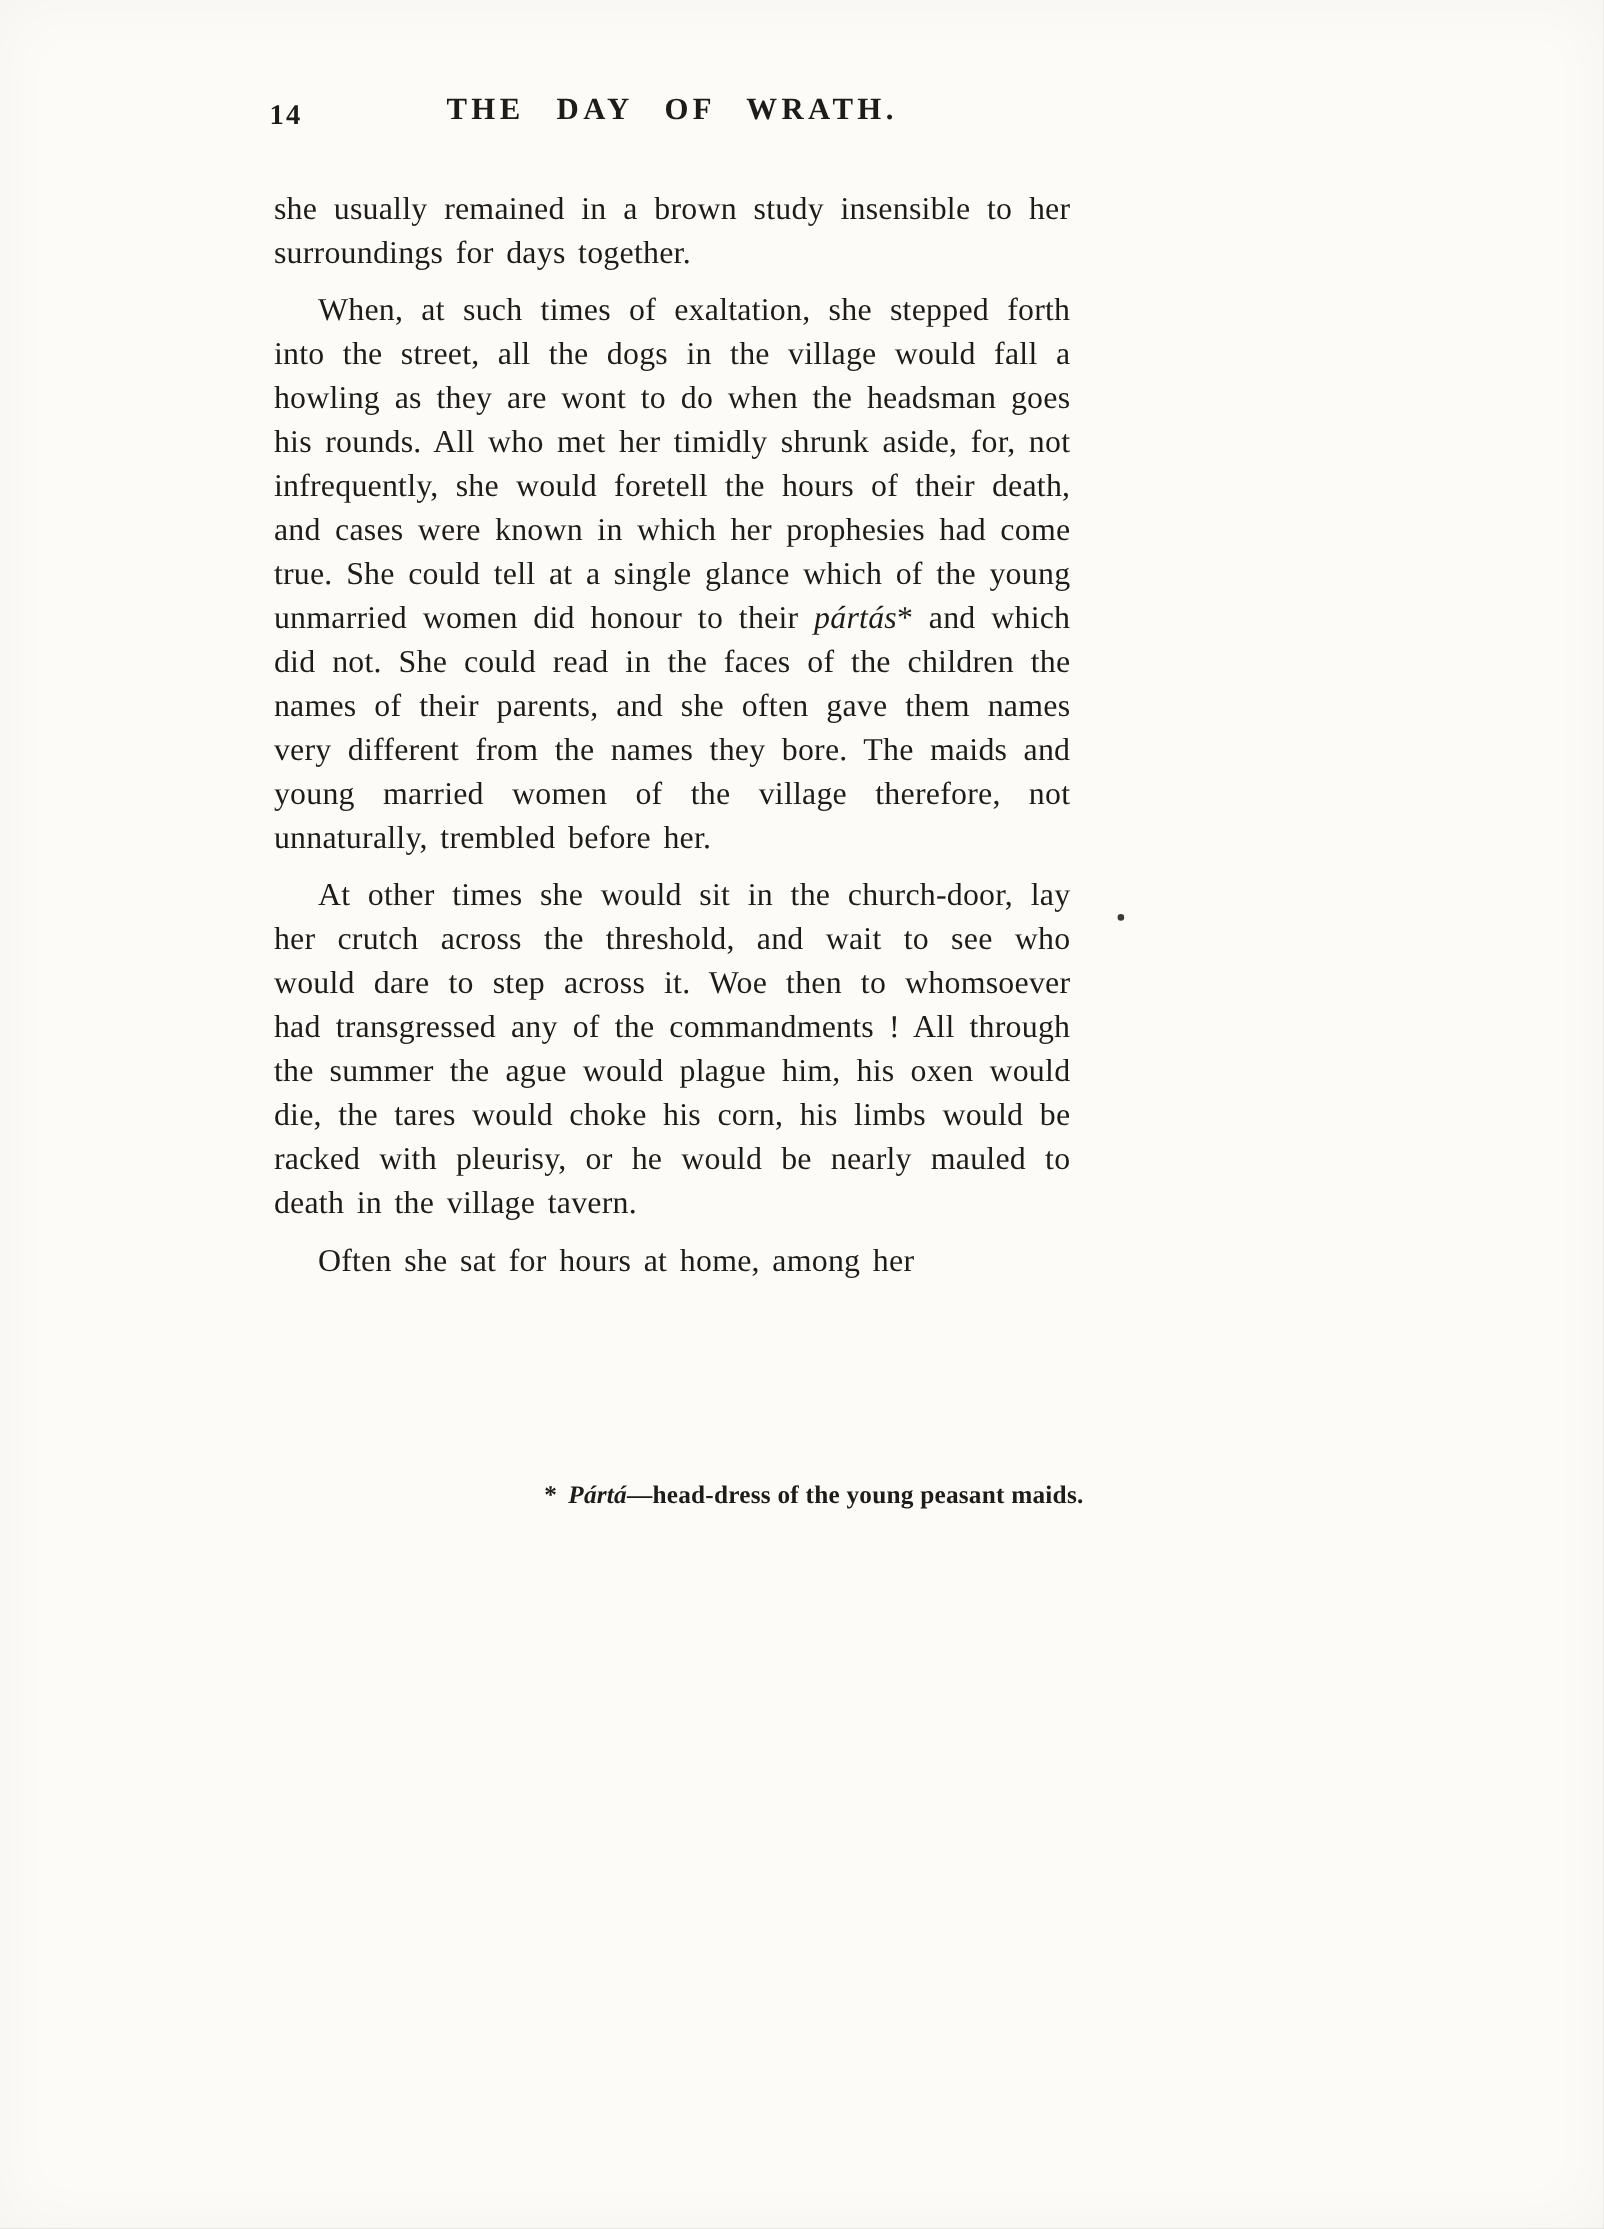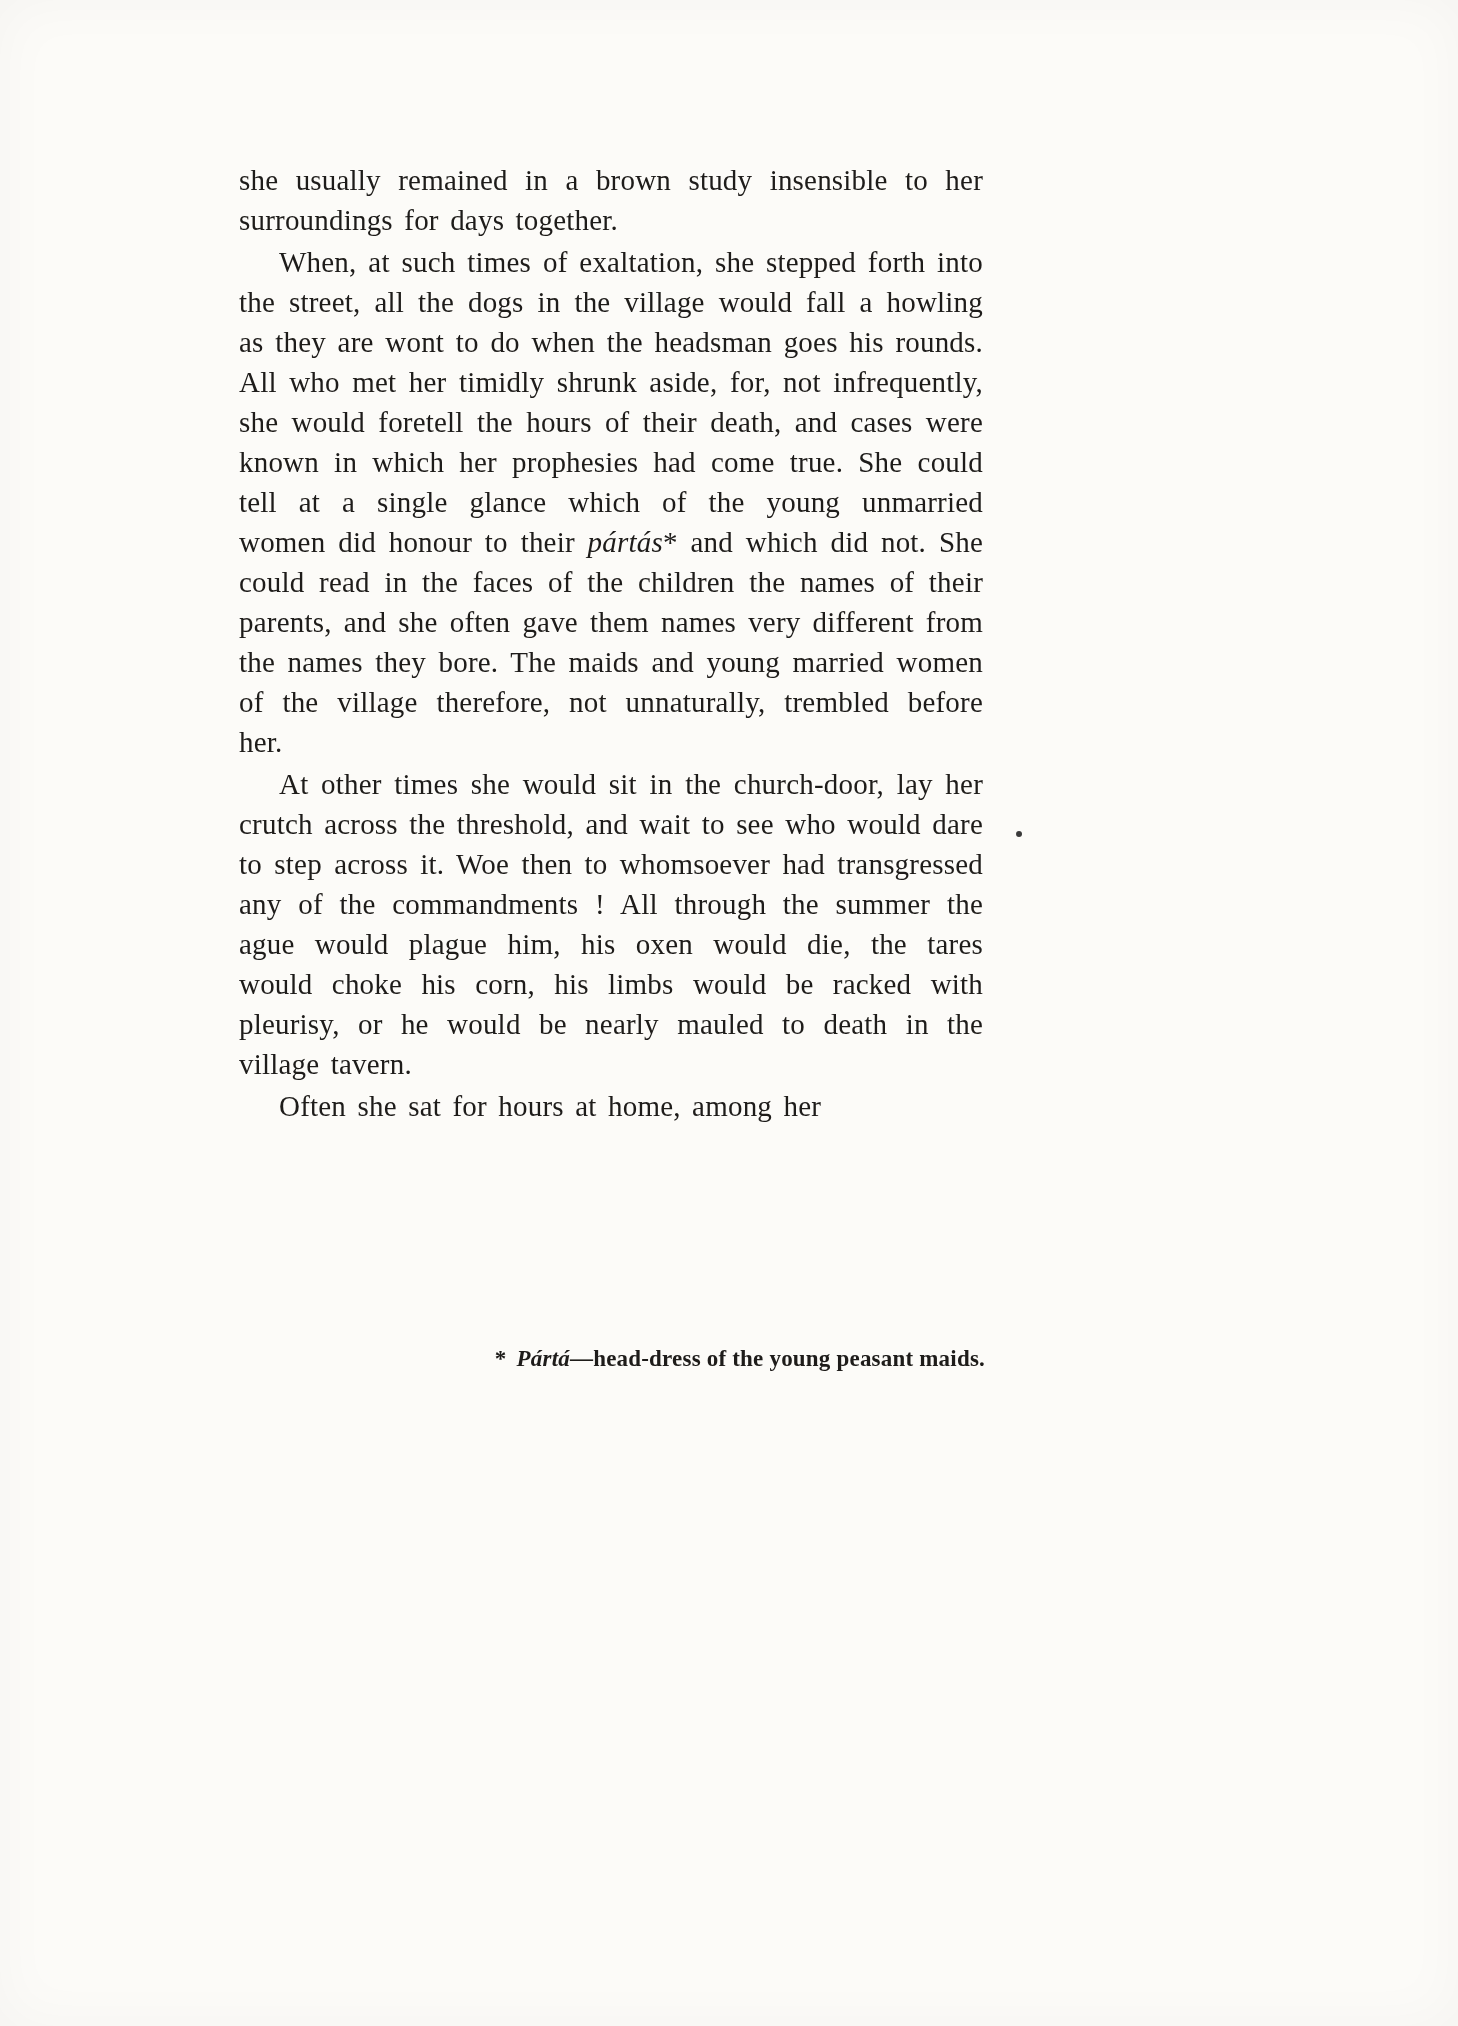--- a/index.html
+++ b/index.html
@@ -46,21 +46,21 @@
     top: 158px;
     left: 237px;
     width: 748px;
     font-size: 29px;
     line-height: 40px;
     text-align: justify;
     letter-spacing: 0.2px;
     word-spacing: 4px;
   }
   .para {
-    margin: 2px;
+    margin: 12px;
   }
   .para.indent {
     text-indent: 40px;
   }
   .seg.normal { font-style: normal; font-weight: normal; }
   .seg.italic { font-style: italic; }
   .seg.bold { font-weight: bold; }
   .seg.bold-italic { font-weight: bold; font-style: italic; }
   .footnote {
     position: absolute;
@@ -84,20 +84,24 @@
     height: 6px;
     border-radius: 50%;
     background: #3a3a3a;
   }
 </style>
 </head>
 <body>
 
 <div class="page">
 
+  <header class="page-header">
+    <span class="page-number">14</span>
+    <span class="page-title">THE DAY OF WRATH.</span>
+  </header>
 
   <main class="text-block" id="paragraphs">
       <p class="para"><span class="seg normal">she usually remained in a brown study insensible to her surroundings for days together.</span></p>
       <p class="para indent"><span class="seg normal">When, at such times of exaltation, she stepped forth into the street, all the dogs in the village would fall a howling as they are wont to do when the headsman goes his rounds.  All who met her timidly shrunk aside, for, not infrequently, she would foretell the hours of their death, and cases were known in which her prophesies had come true.  She could tell at a single glance which of the young unmarried women did honour to their </span><span class="seg italic">pártás</span><span class="seg normal">* and which did not.  She could read in the faces of the children the names of their parents, and she often gave them names very different from the names they bore.  The maids and young married women of the village therefore, not unnaturally, trembled before her.</span></p>
       <p class="para indent"><span class="seg normal">At other times she would sit in the church-door, lay her crutch across the threshold, and wait to see who would dare to step across it.  Woe then to whomsoever had transgressed any of the command­ments !  All through the summer the ague would plague him, his oxen would die, the tares would choke his corn, his limbs would be racked with pleurisy, or he would be nearly mauled to death in the village tavern.</span></p>
       <p class="para indent"><span class="seg normal">Often she sat for hours at home, among her</span></p>
     </main>
 
   <footer class="footnote" id="footnote"><span class="fn-marker">*</span><span class="seg bold-italic">Pártá</span><span class="seg bold">—head-dress of the young peasant maids.</span></footer>
 

